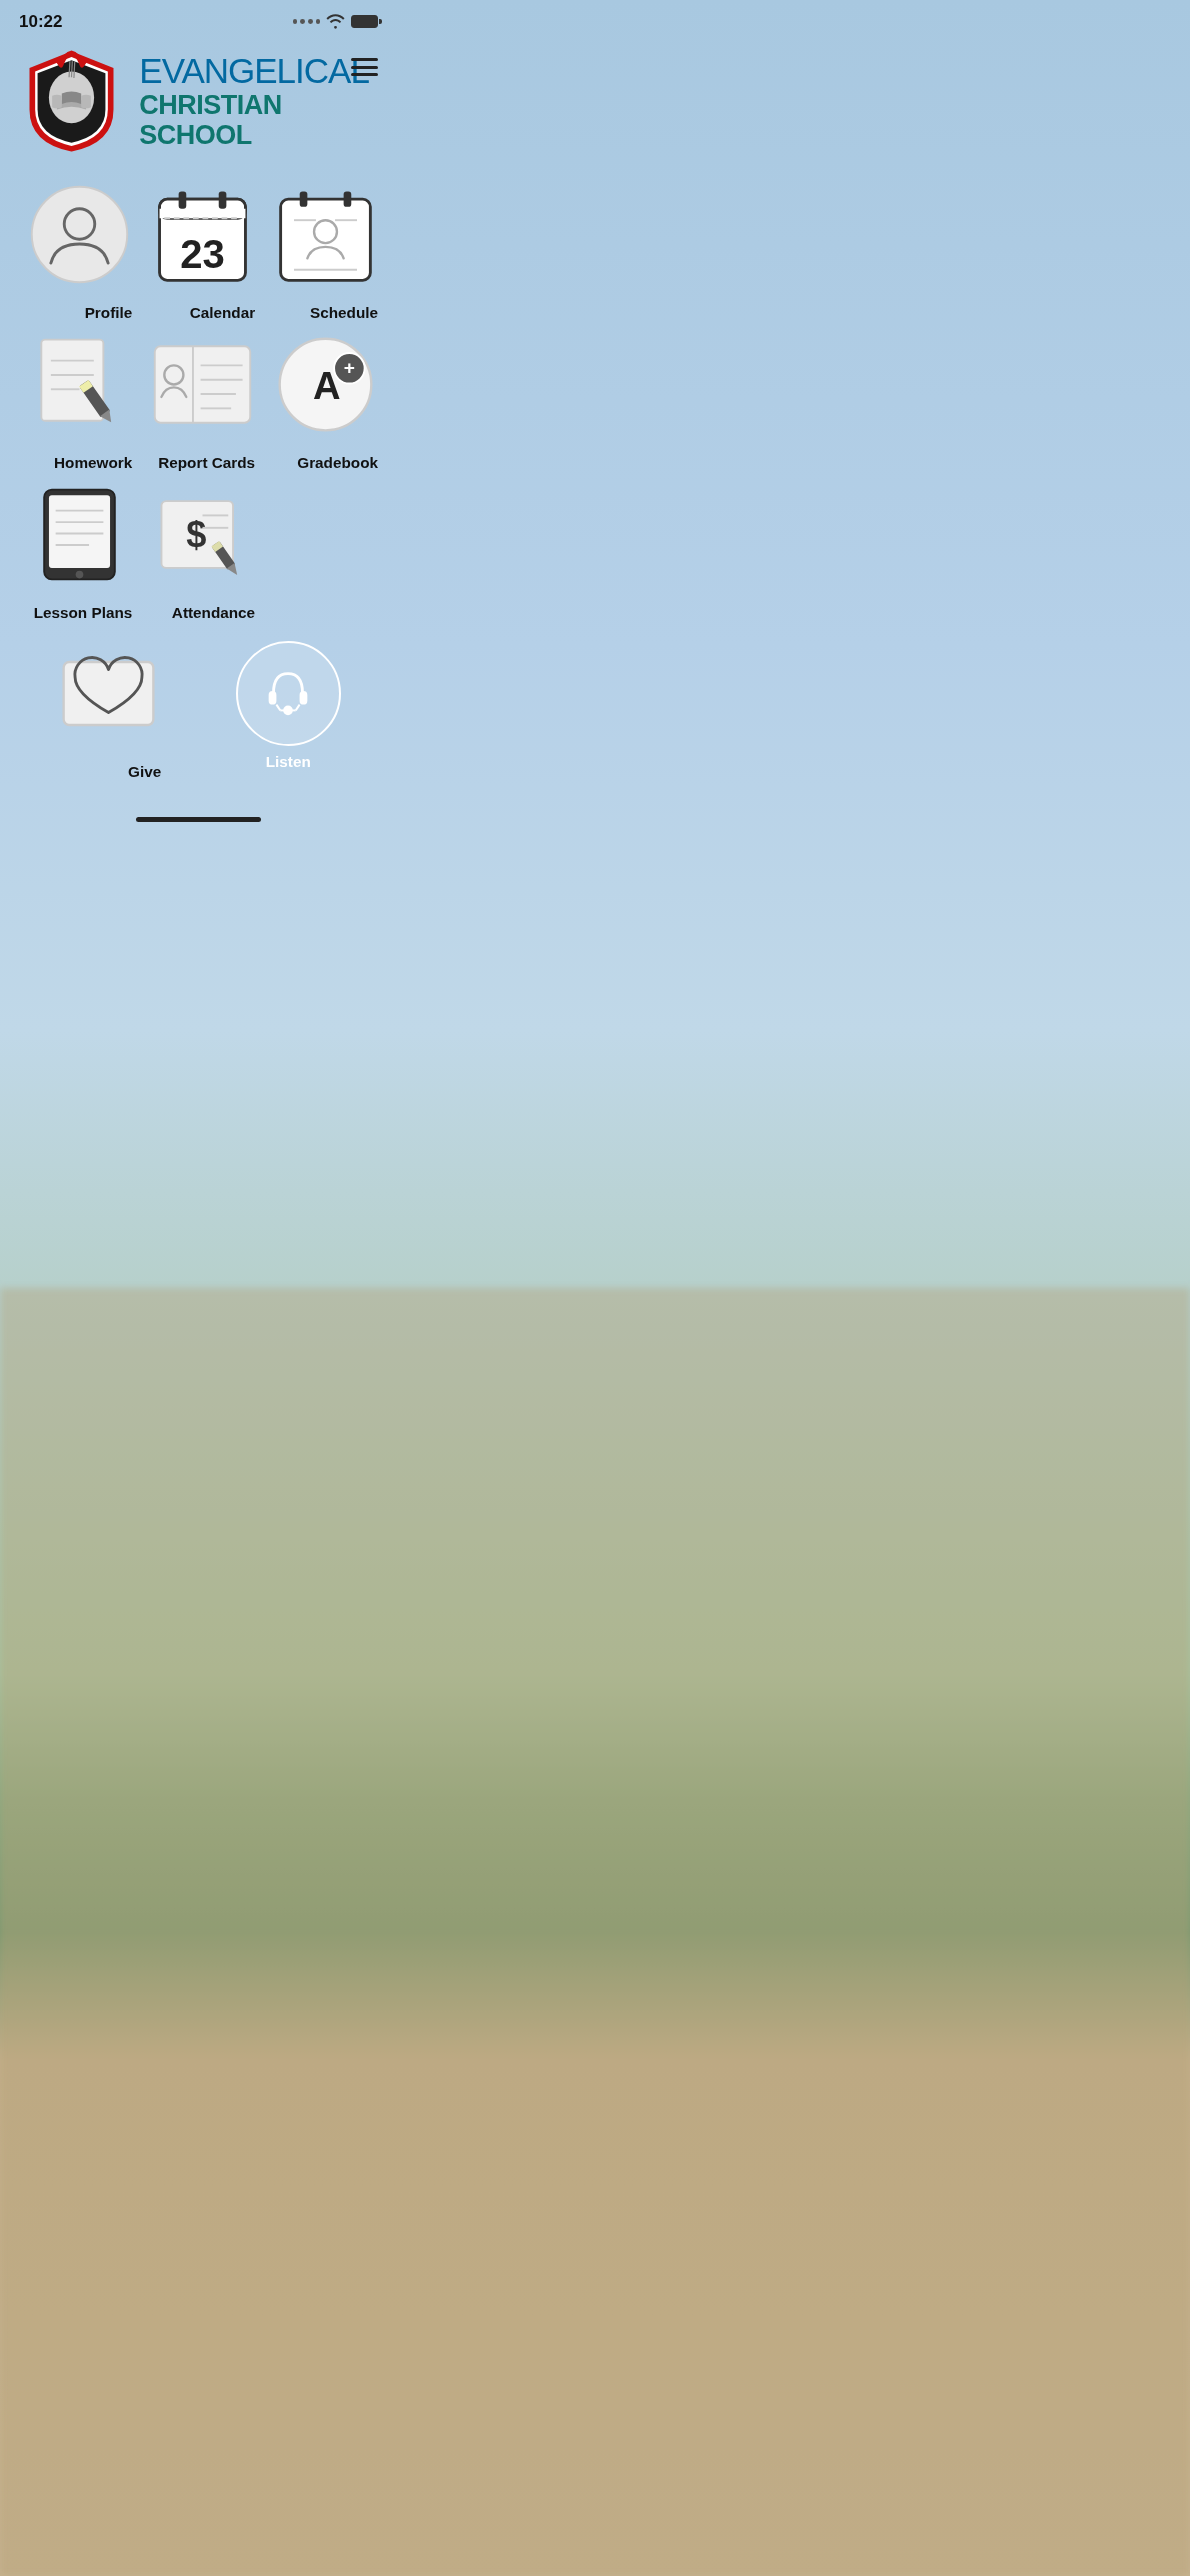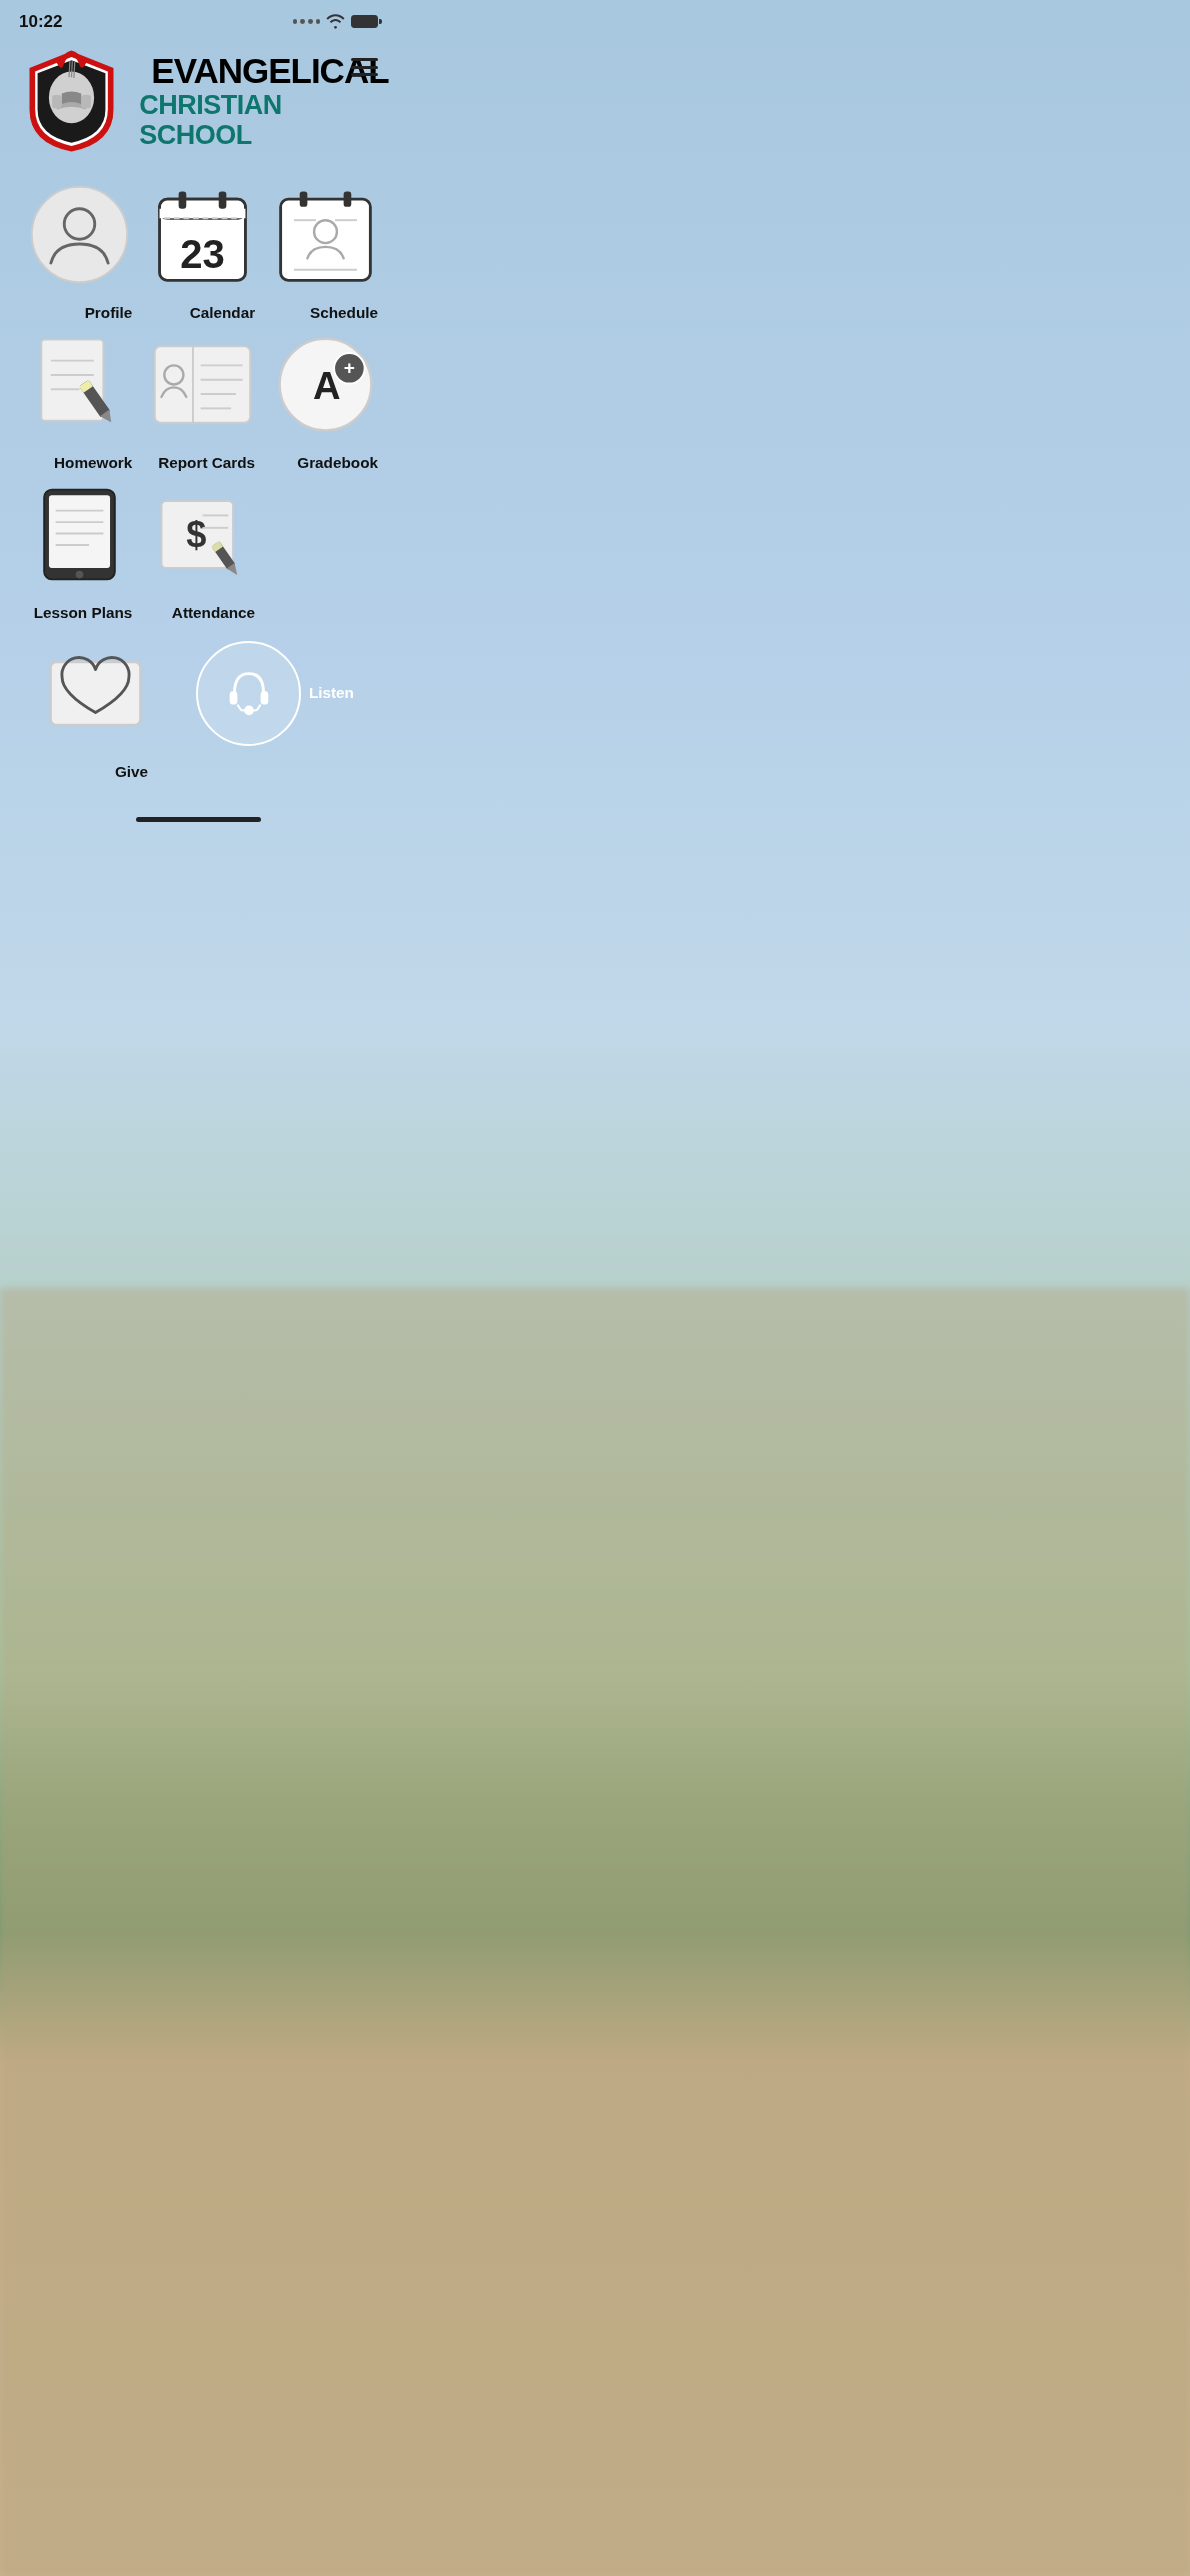--- a/index.html
+++ b/index.html
@@ -127,25 +127,24 @@
     }
 
     .school-name {
       display: flex;
       flex-direction: column;
       line-height: 1.1;
     }
 
     .school-name-line1 {
       font-size: 35px;
-      font-weight: 700;
-      color: #000000;
+      font-weight: 400;
+      color: #0369a1;
       letter-spacing: -1px;
       text-transform: uppercase;
-      margin-left: 12px;
     }
 
     .school-name-line2 {
       font-size: 27px;
       font-weight: 900;
       color: #0f766e;
       text-transform: uppercase;
       letter-spacing: -0.5px;
     }
 
@@ -189,20 +188,21 @@
       padding: 9.6px 19px 29px;
     }
 
     .menu-bottom .menu-item {
       width: 105px;
     }
 
     
     .listen-wrap {
       display: flex;
+      flex-direction: column;
       align-items: center;
       gap: 7.7px;
     }
 
     .listen-circle {
       width: 105px;
       height: 105px;
       border-radius: 50%;
       border: 2.9px solid white;
       background: rgba(255,255,255,0.15);

